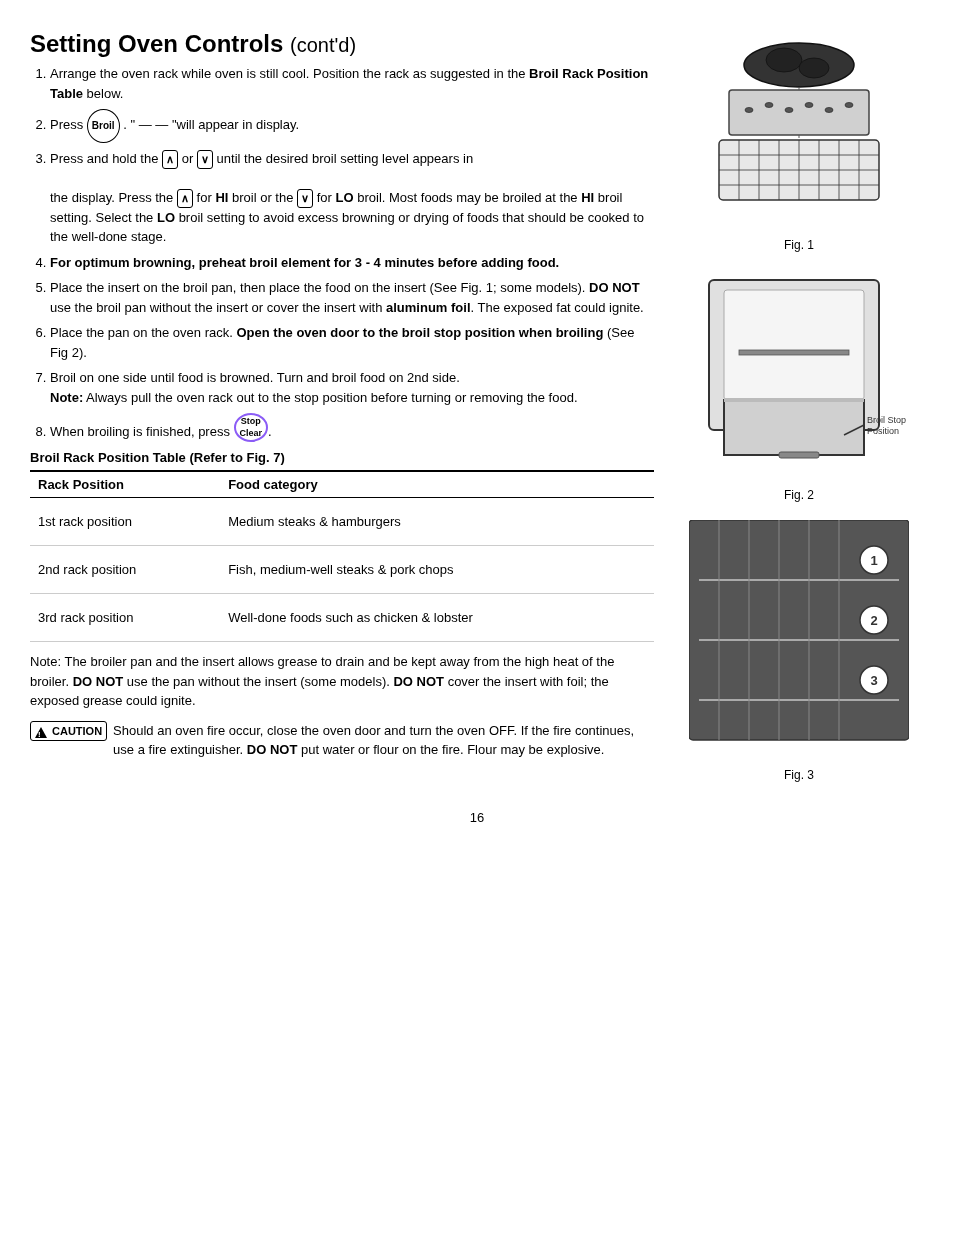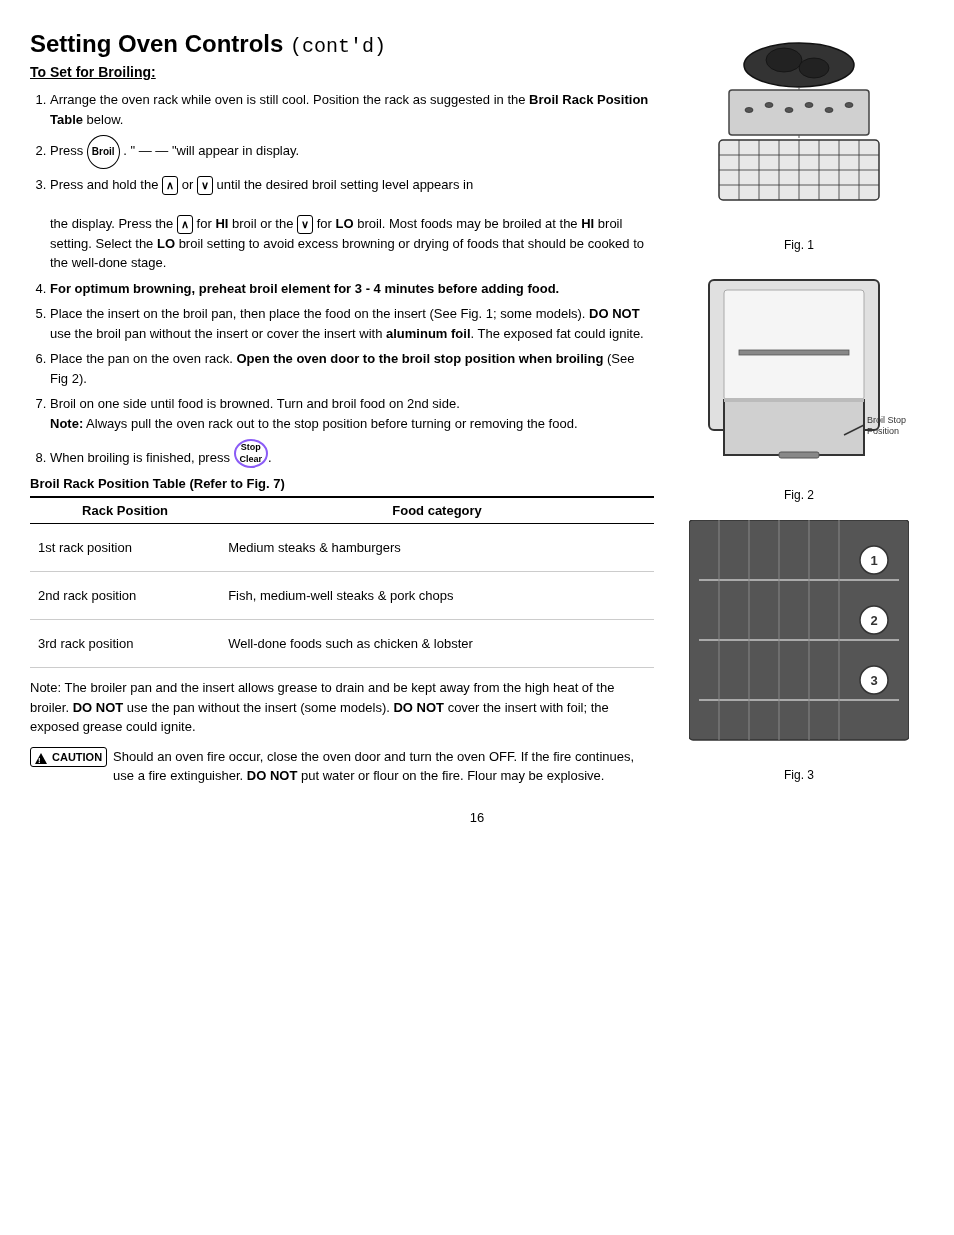--- a/index.html
+++ b/index.html
@@ -35,21 +35,20 @@
       gap: 10px;
     }
     h1 {
       font-size: 24px;
       font-weight: bold;
       margin-bottom: 6px;
     }
     h1 span.normal {
       font-weight: normal;
       font-size: 20px;
-      font-family: Liberation Mono, monospace;
     }
     h2 {
       font-size: 14px;
       font-weight: bold;
       margin-bottom: 10px;
       text-decoration: underline;
     }
     ol {
       margin-left: 20px;
       margin-bottom: 8px;
@@ -104,21 +103,21 @@
     }
     table thead tr {
       border-top: 2px solid #000;
       border-bottom: 1px solid #000;
     }
     table tbody tr {
       border-bottom: 1px solid #ccc;
     }
     table th {
       font-weight: bold;
-      text-align: center;
+      text-align: left;
       padding: 5px 8px;
       font-size: 13px;
     }
     table td {
       padding: 16px 8px;
       font-size: 13px;
     }
     .note-box {
       margin-top: 10px;
       margin-bottom: 10px;
@@ -178,23 +177,20 @@
 
 <div class="page">
   <div class="content-area">
     <div class="left-col">
 
       <h1>
         <span>Setting Oven Controls</span>
         <span class="normal" style="font-size:20px; font-weight:normal;"> <span>(cont'd)</span></span>
       </h1>
 
-      <h2>
-        <span>To Set for Broiling:</span>
-      </h2>
 
       <ol>
 
         <li>
           <span class="step-text">Arrange the oven rack while oven is still cool. Position the rack as suggested in the <b>Broil Rack Position Table</b> below.</span>
         </li>
 
         <li>
           <span class="step-text">Press <span class="broil-btn">Broil</span> . " — — "will appear in display.</span>
         </li>

